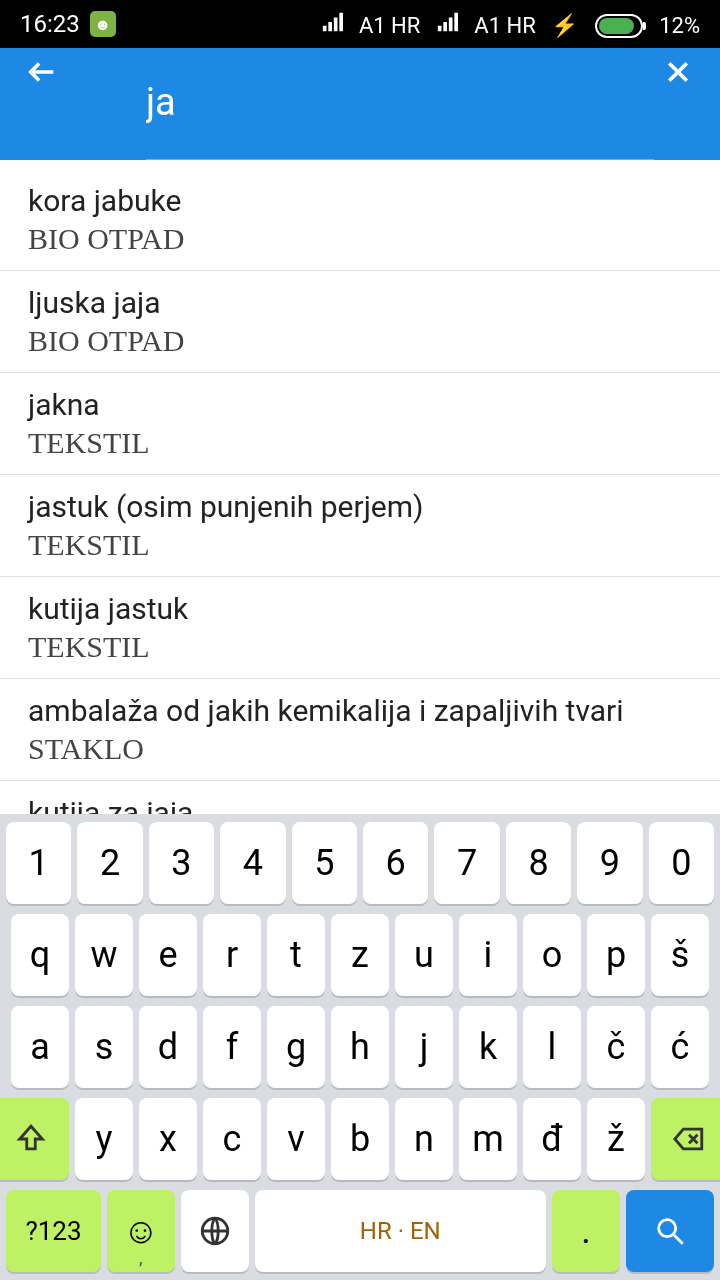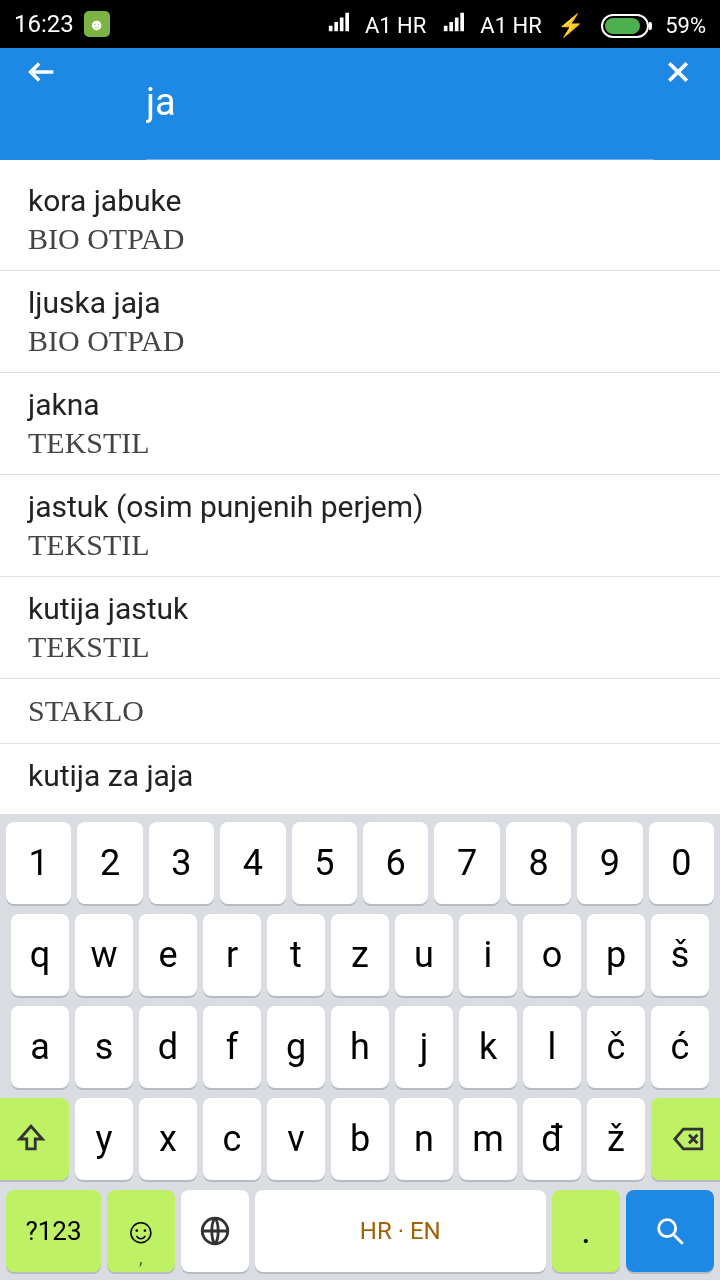--- a/index.html
+++ b/index.html
@@ -1,18 +1,18 @@
 <!DOCTYPE html>
 <html><head>
 <meta charset="utf-8">
 <style>
 * { margin: 0; padding: 0; box-sizing: border-box; font-family: -apple-system, Roboto, Arial, sans-serif; }
 html, body { width: 720px; height: 1280px; overflow: hidden; background: #fff; }
 
-.status-bar { height: 48px; background: #000; color: #fff; display: flex; align-items: center; padding: 0 14px; font-size: 24px; }
+.status-bar { height: 48px; background: #000; color: #fff; display: flex; align-items: center; padding: 0 20px; font-size: 24px; }
 .status-left { display: flex; align-items: center; gap: 10px; }
 .status-right { margin-left: auto; display: flex; align-items: flex-end; gap: 16px; font-size: 22px; }
 .status-icon-box { width: 26px; height: 26px; background: #7cb342; border-radius: 5px; display: flex; align-items: center; justify-content: center; font-size: 16px; }
 .sig-icon svg { width: 22px; height: 22px; }
 .batt { width: 48px; height: 24px; border: 2px solid #fff; border-radius: 12px; position: relative; display: flex; align-items: center; padding: 2px; }
 .batt::after { content: ""; position: absolute; right: -5px; top: 6px; width: 3px; height: 8px; background: #fff; border-radius: 0 2px 2px 0; }
 .batt-fill { height: 100%; width: 86%; background: #4caf50; border-radius: 8px; }
 
 .app-bar { height: 112px; background: #1e88e5; display: flex; padding: 0 18px; }
 .back-btn { width: 48px; height: 48px; display: flex; align-items: center; justify-content: center; color: #fff; }
@@ -61,21 +61,21 @@
         </svg></span>
     <span>A1 HR</span>
     <span class="sig-icon"><svg viewBox="0 0 24 24">
           <path d="M2 22h4v-6H2zM8 22h4V12H8zM14 22h4V7h-4zM20 22h4V2h-4z" fill="#fff"></path>
         </svg></span>
     <span>A1 HR</span>
     <span>⚡</span>
     <span class="batt">
         <span class="batt-fill"></span>
       </span>
-    <span>59%</span>
+    <span>12%</span>
   </div>
 </div>
 
 <div class="app-bar">
   <div class="back-btn">
     <svg viewBox="0 0 24 24">
         <path d="M20 12H4M10 6l-6 6 6 6"></path>
       </svg>
   </div>
   <input class="search-input" value="ja" style="">
@@ -101,20 +101,21 @@
   </div>
   <div class="list-item">
     <div class="item-title">jastuk (osim punjenih perjem)</div>
     <div class="item-sub">TEKSTIL</div>
   </div>
   <div class="list-item">
     <div class="item-title">kutija jastuk</div>
     <div class="item-sub">TEKSTIL</div>
   </div>
   <div class="list-item">
+    <div class="item-title">ambalaža od jakih kemikalija i zapaljivih tvari</div>
     <div class="item-sub">STAKLO</div>
   </div>
   <div class="list-item" style="border-bottom:none;">
     <div class="item-title">kutija za jaja</div>
   </div>
 </div>
 
 <div class="keyboard">
   <div class="krow row1">
     <div class="key">1</div>

